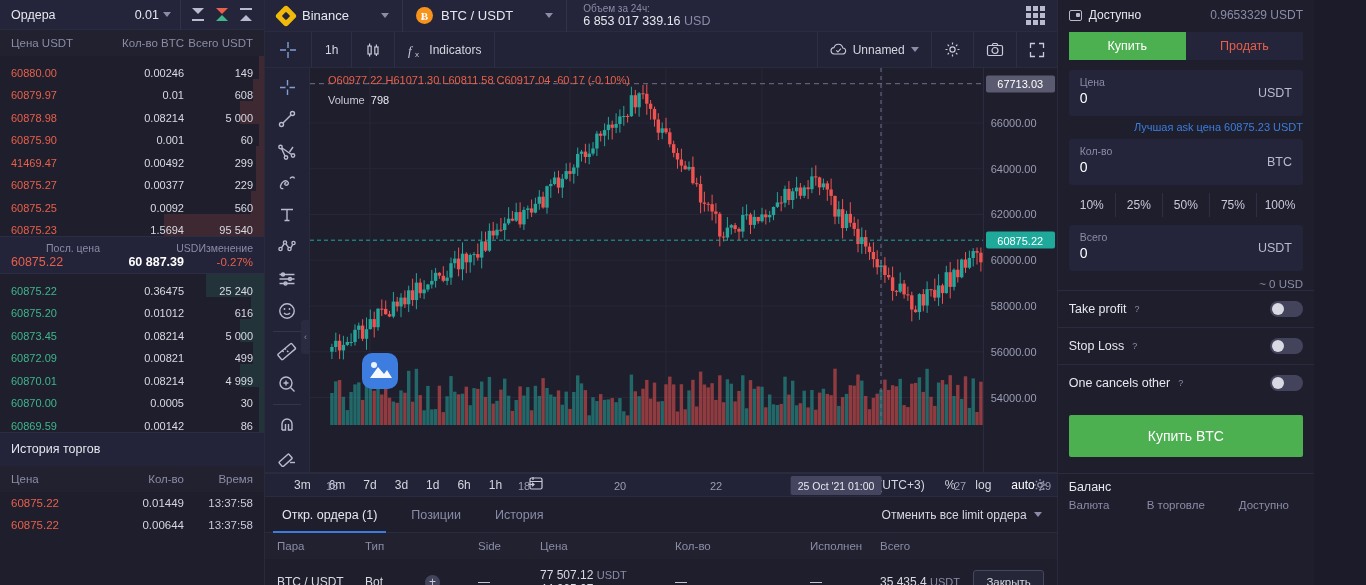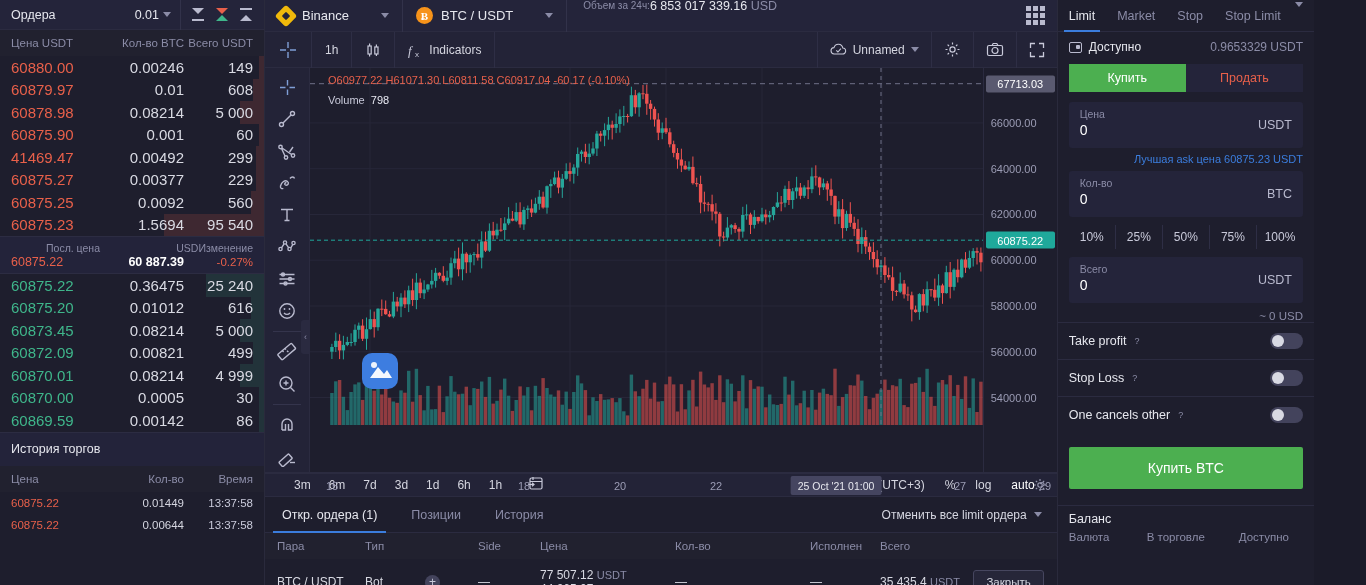--- a/index.html
+++ b/index.html
@@ -26,21 +26,21 @@
   .oicn { width: 13px; height: 13px; position: relative; }
   .tri { position: absolute; left: 0; width: 0; height: 0; border-left: 6px solid transparent; border-right: 6px solid transparent; }
   .bar { position: absolute; left: 0; width: 12px; height: 2px; }
 
   .ob-colhead { height: 26px; display: flex; align-items: center; font-size: 11.5px; color: #8b8ca7;
                 background: #21212f; }
   .c1 { width: 96px; padding-left: 11px; }
   .c2 { width: 88px; text-align: right; }
   .c3 { flex: 1; text-align: right; padding-right: 11px; }
 
-  .ob-row { height: 22.5px; display: flex; align-items: center; font-size: 15px; position: relative;
+  .ob-row { height: 22.5px; display: flex; align-items: flex-end; font-size: 11px; position: relative;
             color: #d9dae3; }
   .ob-row .depth { position: absolute; right: 0; top: 0; bottom: 0; }
   .ob-row .c1, .ob-row .c2, .ob-row .c3 { position: relative; z-index: 2; }
   .ask .c1 { color: #e8604a; }
   .bid .c1 { color: #3fb68b; }
 
   .ob-mid { height: 38px; background: #23233a; display: flex; flex-direction: column; justify-content: center;
             border-top: 1px solid #2c2c42; border-bottom: 1px solid #2c2c42; }
   .ob-mid .lrow { display: flex; font-size: 10.5px; color: #8b8ca7; margin-left: 35px; }
   .ob-mid .vrow { display: flex; font-size: 13px; align-items: baseline; margin-top: 1px; }
@@ -62,21 +62,21 @@
              border-bottom: 1px solid #2b2b40; }
   .tb-item { display: flex; align-items: center; gap: 8px; padding: 0 13px; height: 32px;
              border-right: 1px solid #32324a; font-size: 13px; color: #e6e7ee; }
   .bnb-ico { width: 16px; height: 16px; background: #f0b90b; transform: rotate(45deg);
              border-radius: 3px; position: relative; }
   .bnb-ico::after { content: ""; position: absolute; left: 5px; top: 5px; width: 6px; height: 6px;
                     background: #24243a; border-radius: 1px; }
   .btc-ico { width: 17px; height: 17px; border-radius: 50%; background: #f7931a; color: #fff;
              font-size: 11px; font-weight: bold; display: flex; align-items: center; justify-content: center;
              font-family: "Liberation Serif", serif; }
-  .vol-box { padding: 0 16px; display: flex; justify-content: center;
+  .vol-box { padding: 0 16px; display: flex; flex-direction: column; justify-content: center;
              height: 32px; }
   .vol-lbl { font-size: 10px; color: #8b8ca7; line-height: 12px; }
   .vol-val { font-size: 12.5px; color: #e6e7ee; line-height: 13px; }
   .vol-val span { color: #8b8ca7; }
   .grid-ico { margin-left: auto; margin-right: 12px; display: grid; grid-template-columns: repeat(3, 5px);
               grid-template-rows: repeat(3, 5px); gap: 2px; }
   .grid-ico i { background: #b9bace; display: block; }
 
   .chart-tools { height: 36px; background: #232337; display: flex; align-items: center;
                  border-bottom: 1px solid #2b2b40; }
@@ -1182,29 +1182,20 @@
         <div class="oc-total">
           <span>35 435.4</span>
           <span class="u">USDT</span>
         </div>
         <div class="close-btn">Закрыть</div>
       </div>
     </div>
   </div>
 
   <div class="right-col">
-    <div class="rt-tabs">
-      <div class="rt-tab active">Limit</div>
-      <div class="rt-tab">Market</div>
-      <div class="rt-tab">Stop</div>
-      <div class="rt-tab">Stop Limit</div>
-      <div class="rt-chev">
-        <span class="chev"></span>
-      </div>
-    </div>
 
     <div class="avail">
       <span class="wallet-ico"></span>
       <span>Доступно</span>
       <span class="avail-val">
         <span>0.9653329</span>
         <span>USDT</span>
       </span>
     </div>
 

